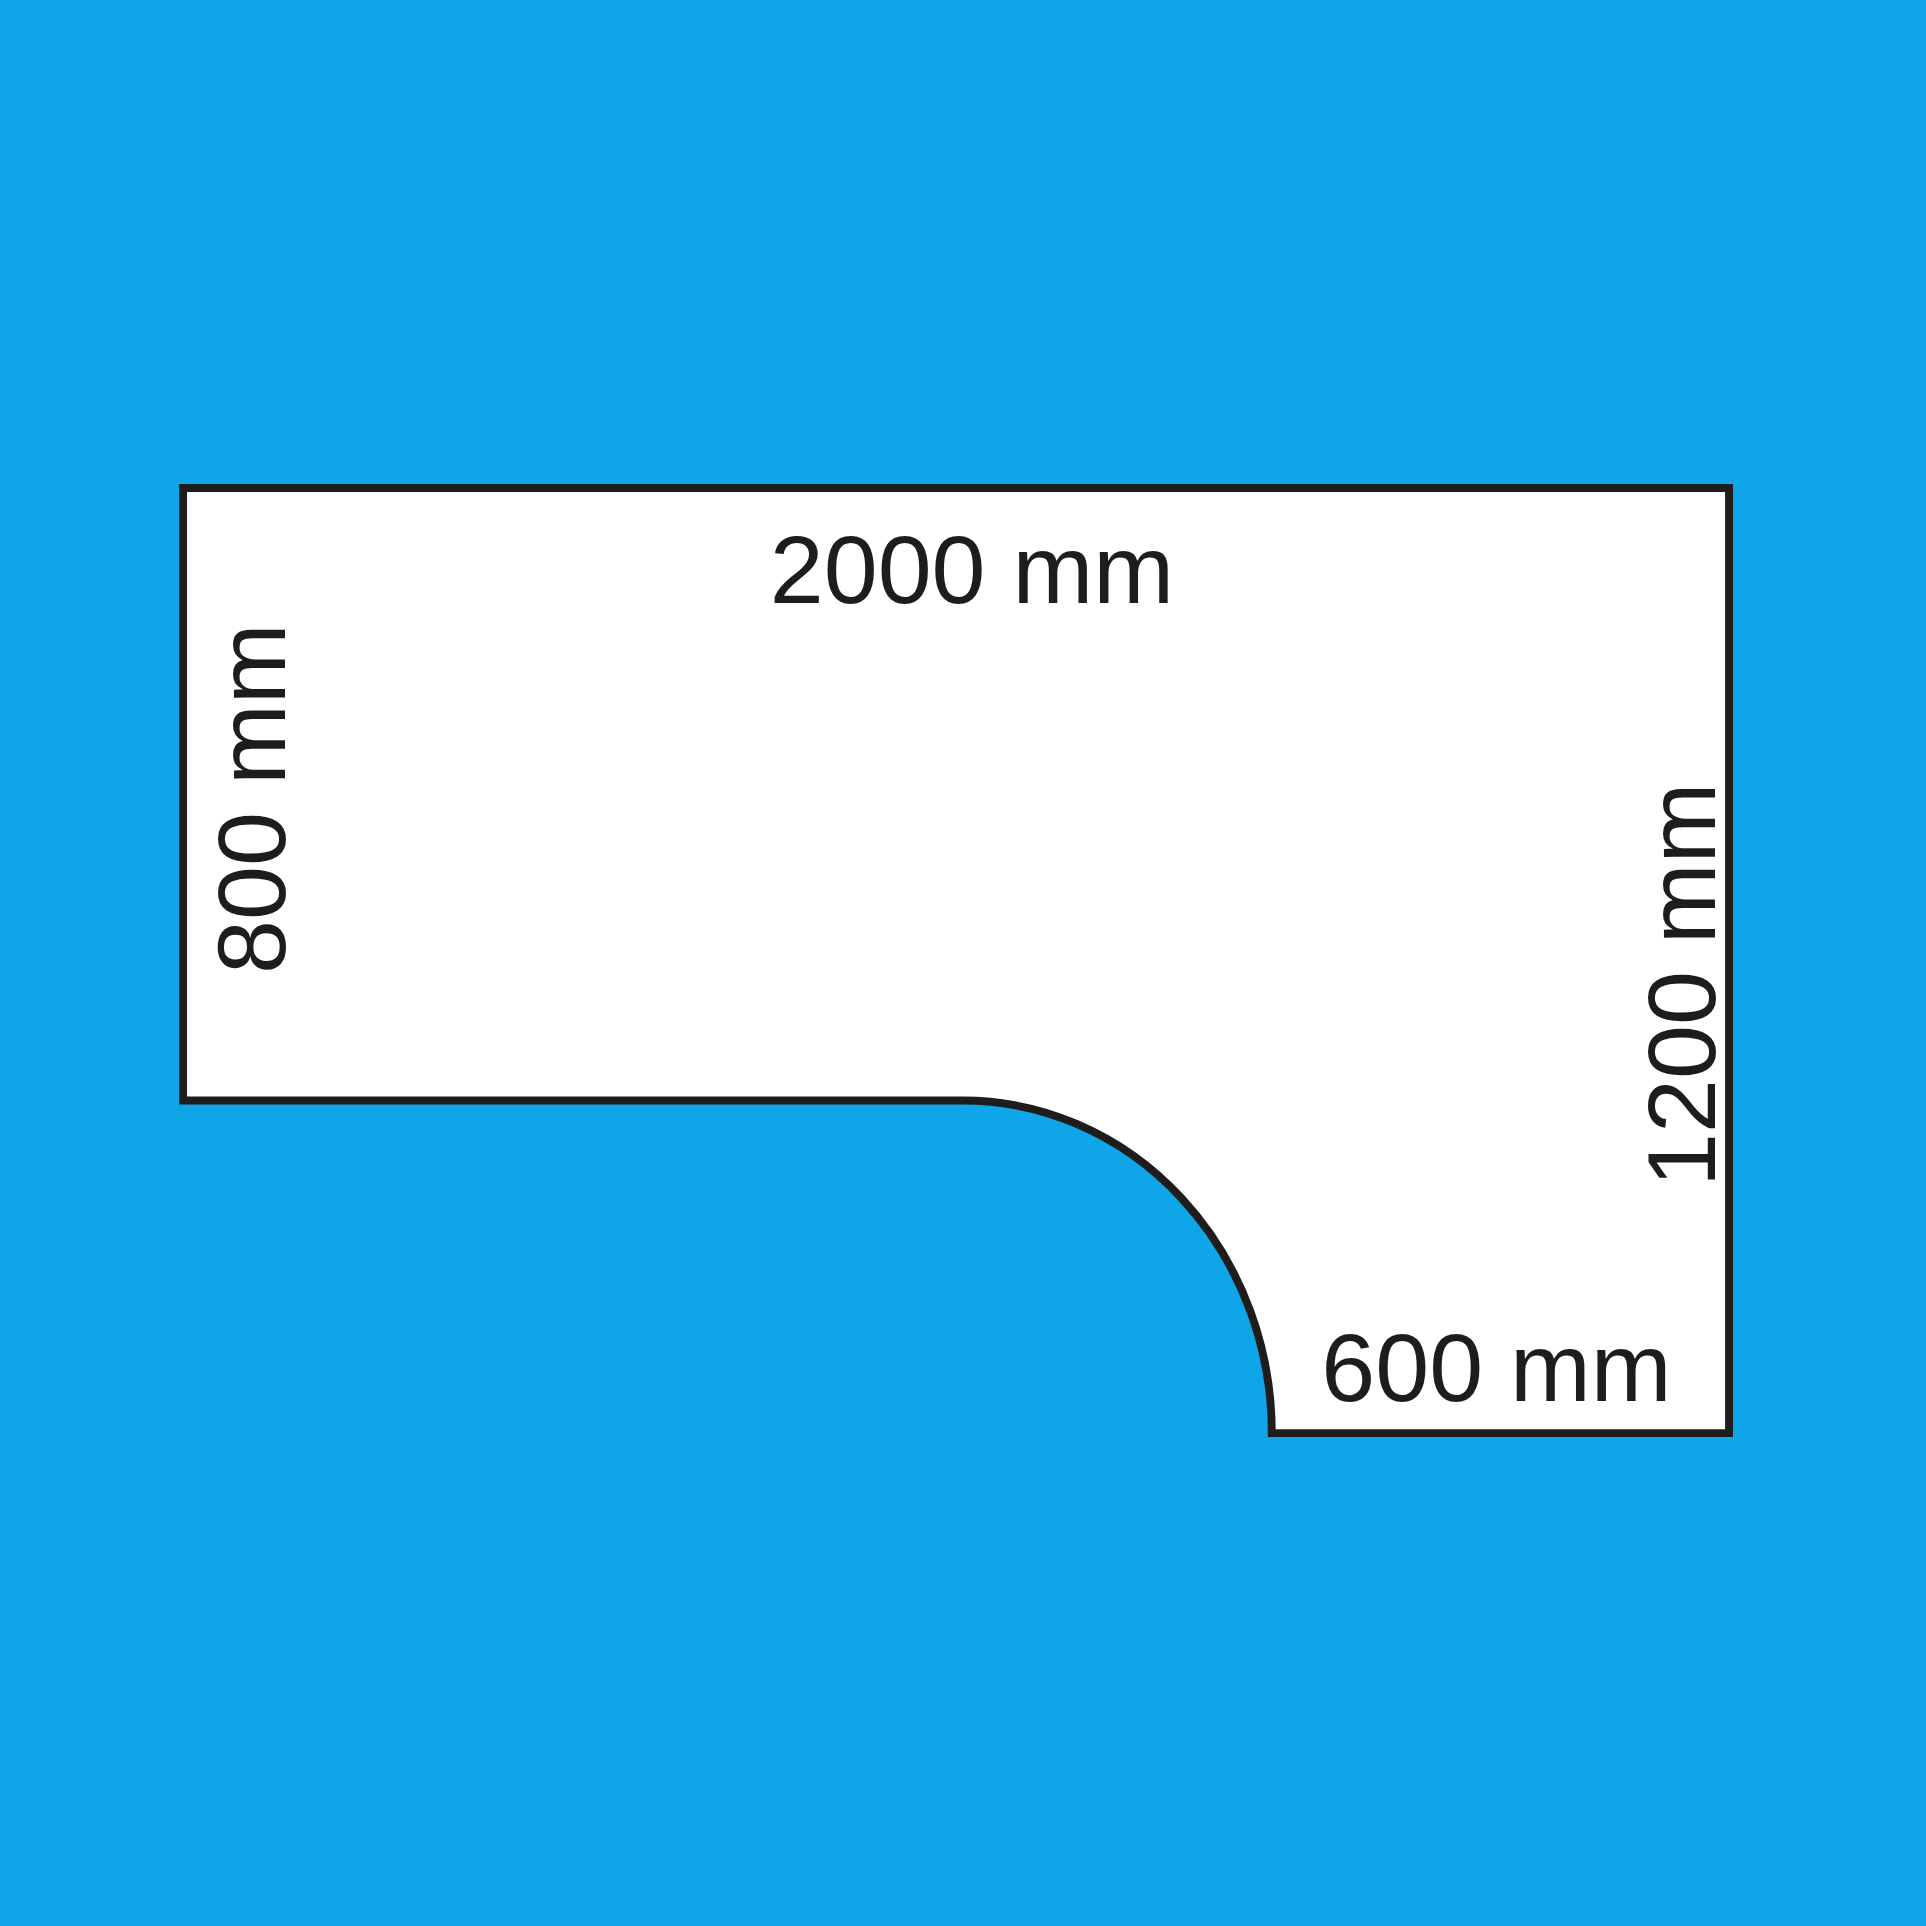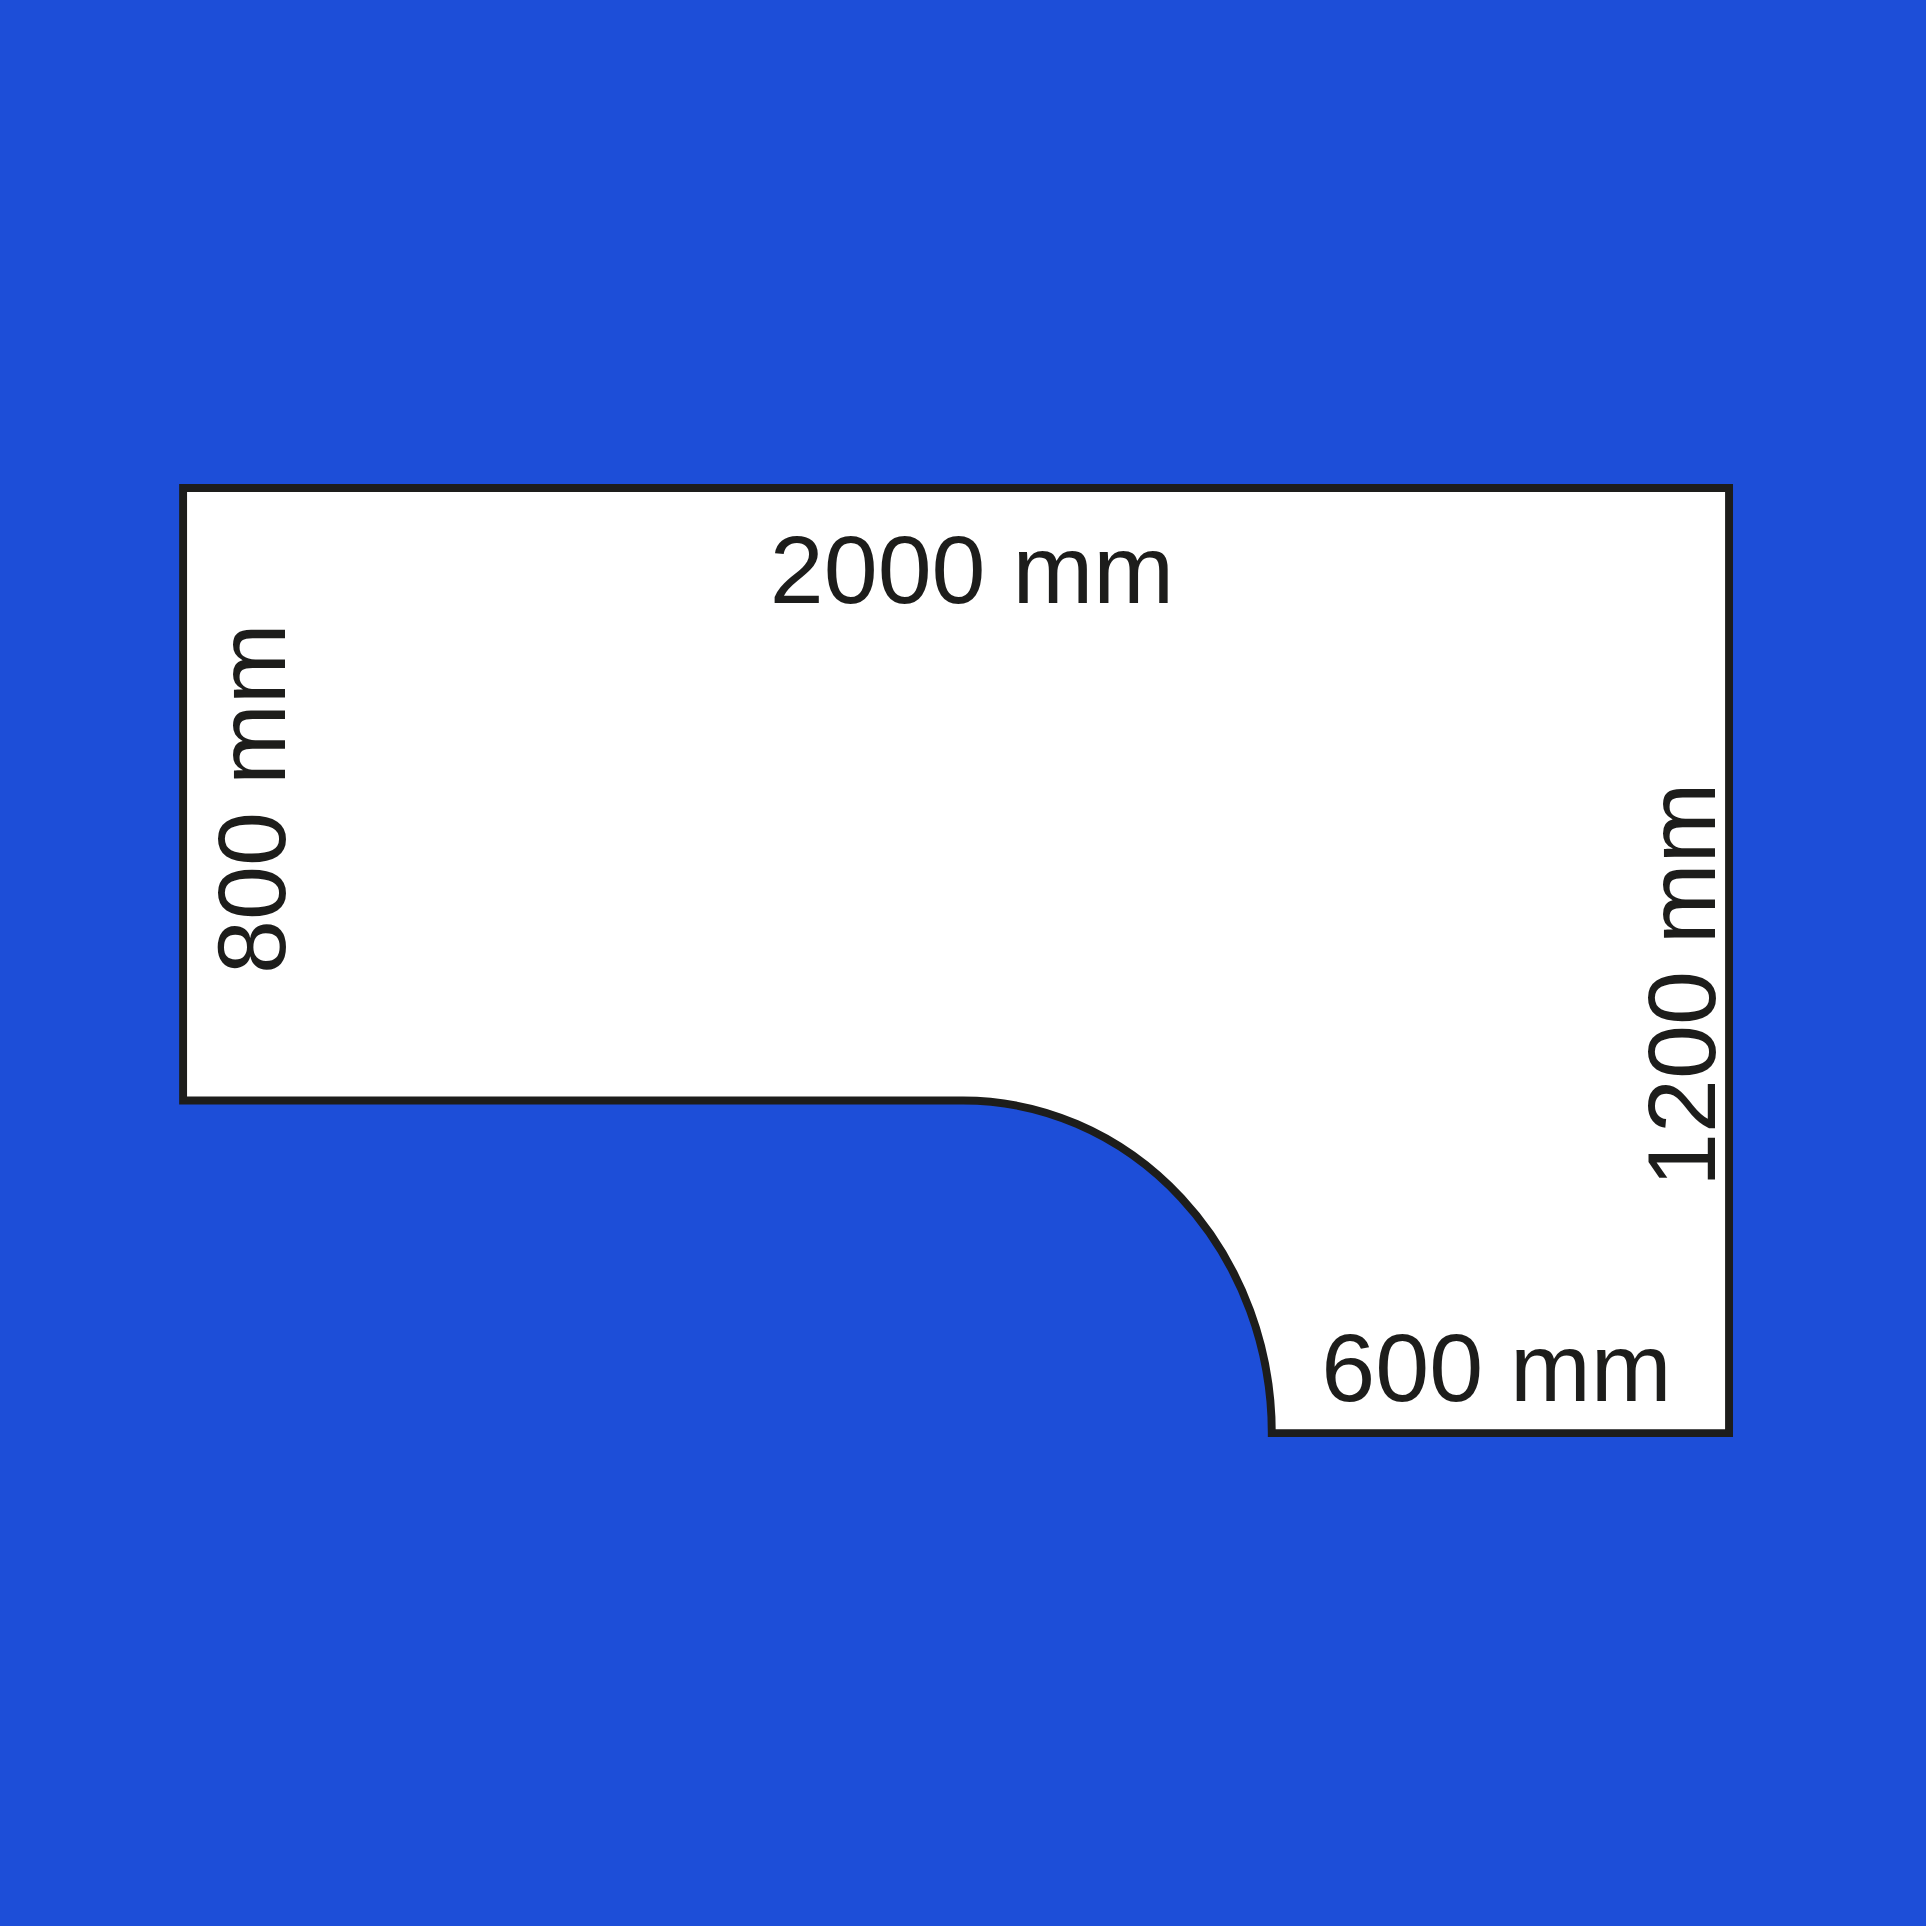--- a/index.html
+++ b/index.html
@@ -8,21 +8,21 @@
     width: 100%;
     height: 100%;
     background: #ffffff;
   }
   .diagram-wrap {
     width: 100vw;
     height: 100vh;
     display: flex;
     align-items: center;
     justify-content: center;
-    background: #1d4ed8;
+    background: #0ea5e9;
   }
   svg.desk-diagram {
     display: block;
     width: 100vmin;
     height: 100vmin;
   }
   svg.desk-diagram text.dim-label {
     font-family: "Liberation Sans", "DejaVu Sans", sans-serif;
     font-size: 98px;
     font-weight: 400;

